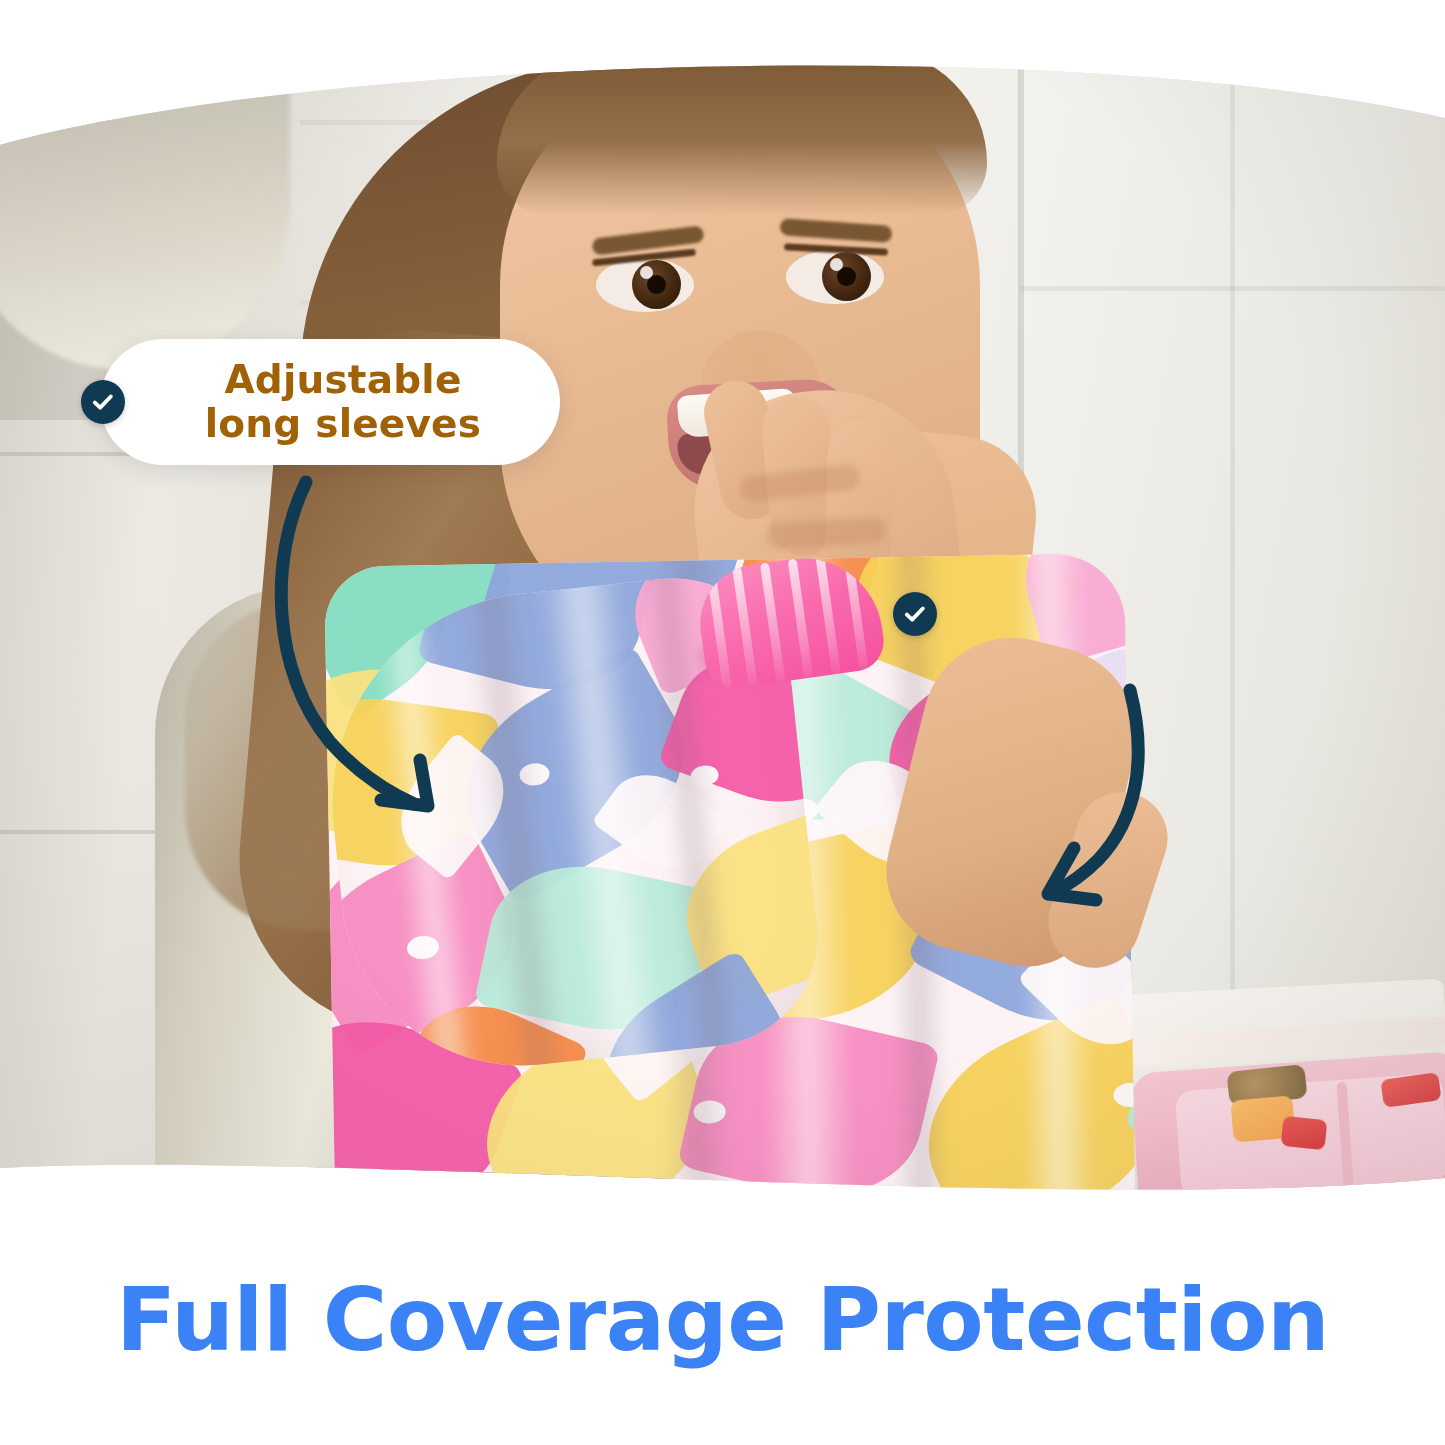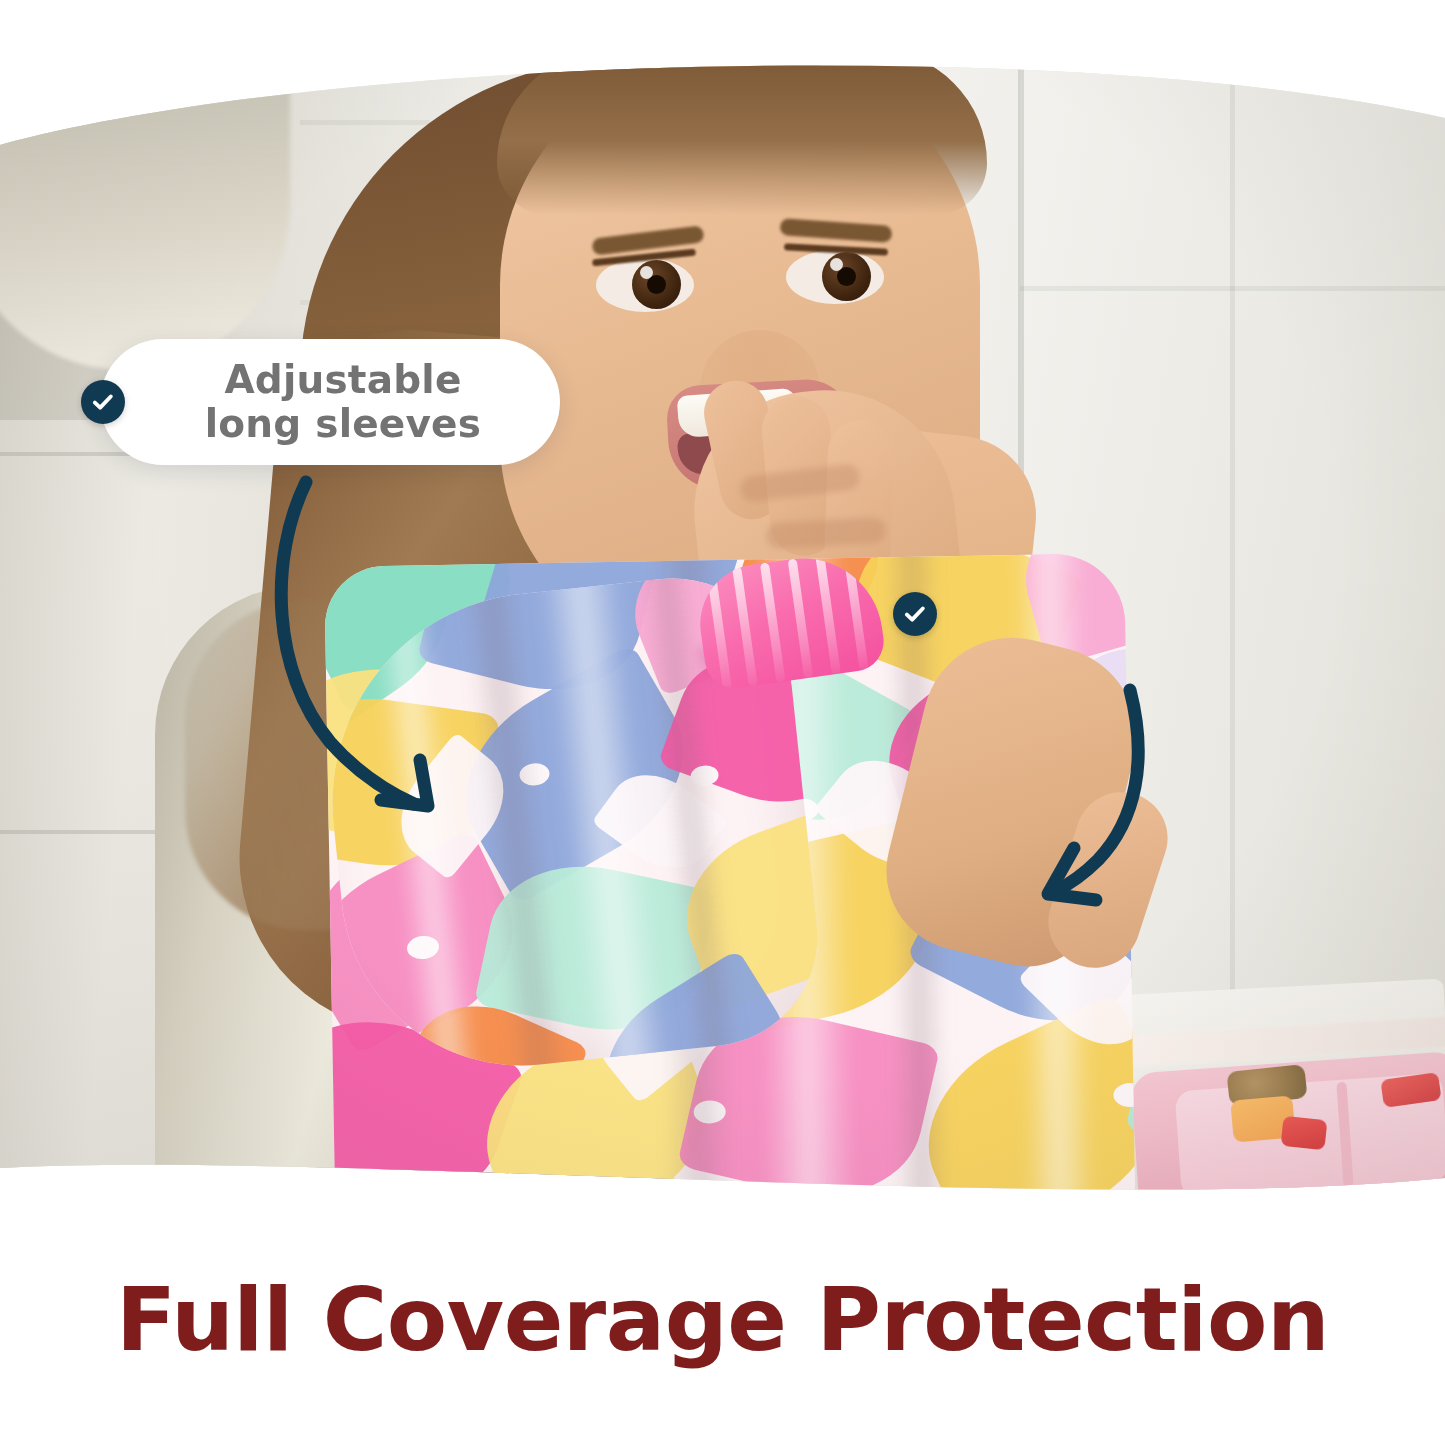--- a/index.html
+++ b/index.html
@@ -280,21 +280,21 @@
     background:radial-gradient(ellipse at 52% 45%, rgba(0,0,0,0) 55%, rgba(60,55,45,.10) 100%);
   }
 
   
   .badge{
     position:absolute;
     background:#ffffff;
     border-radius:999px;
     display:flex; align-items:center; justify-content:center;
     text-align:center;
-    color:#737373;
+    color:#a16207;
     font-weight:700;
     line-height:1.14;
     letter-spacing:.2px;
     box-shadow:0 6px 22px rgba(40,50,60,.13);
   }
   #badge-sleeves{
     left:100px; top:339px; width:460px; height:126px;
     font-size:39px;
     padding-left:44px; padding-right:18px;
   }
@@ -316,21 +316,21 @@
   #check-cuff{   left:893px; top:592px; }
   .check svg{ display:block; }
 
   
   .arrow-layer{ position:absolute; left:0; top:0; width:1445px; height:1445px; pointer-events:none; }
 
   
   #headline{
     position:absolute; left:0; top:1276px; width:1445px;
     text-align:center;
-    color:#7f1d1d;
+    color:#3b82f6;
     font-size:88px;
     font-weight:700;
     letter-spacing:-.5px;
     line-height:1;
   }
 </style>
 </head>
 <body>
 
 <svg width="0" height="0" style="position:absolute" aria-hidden="true">

